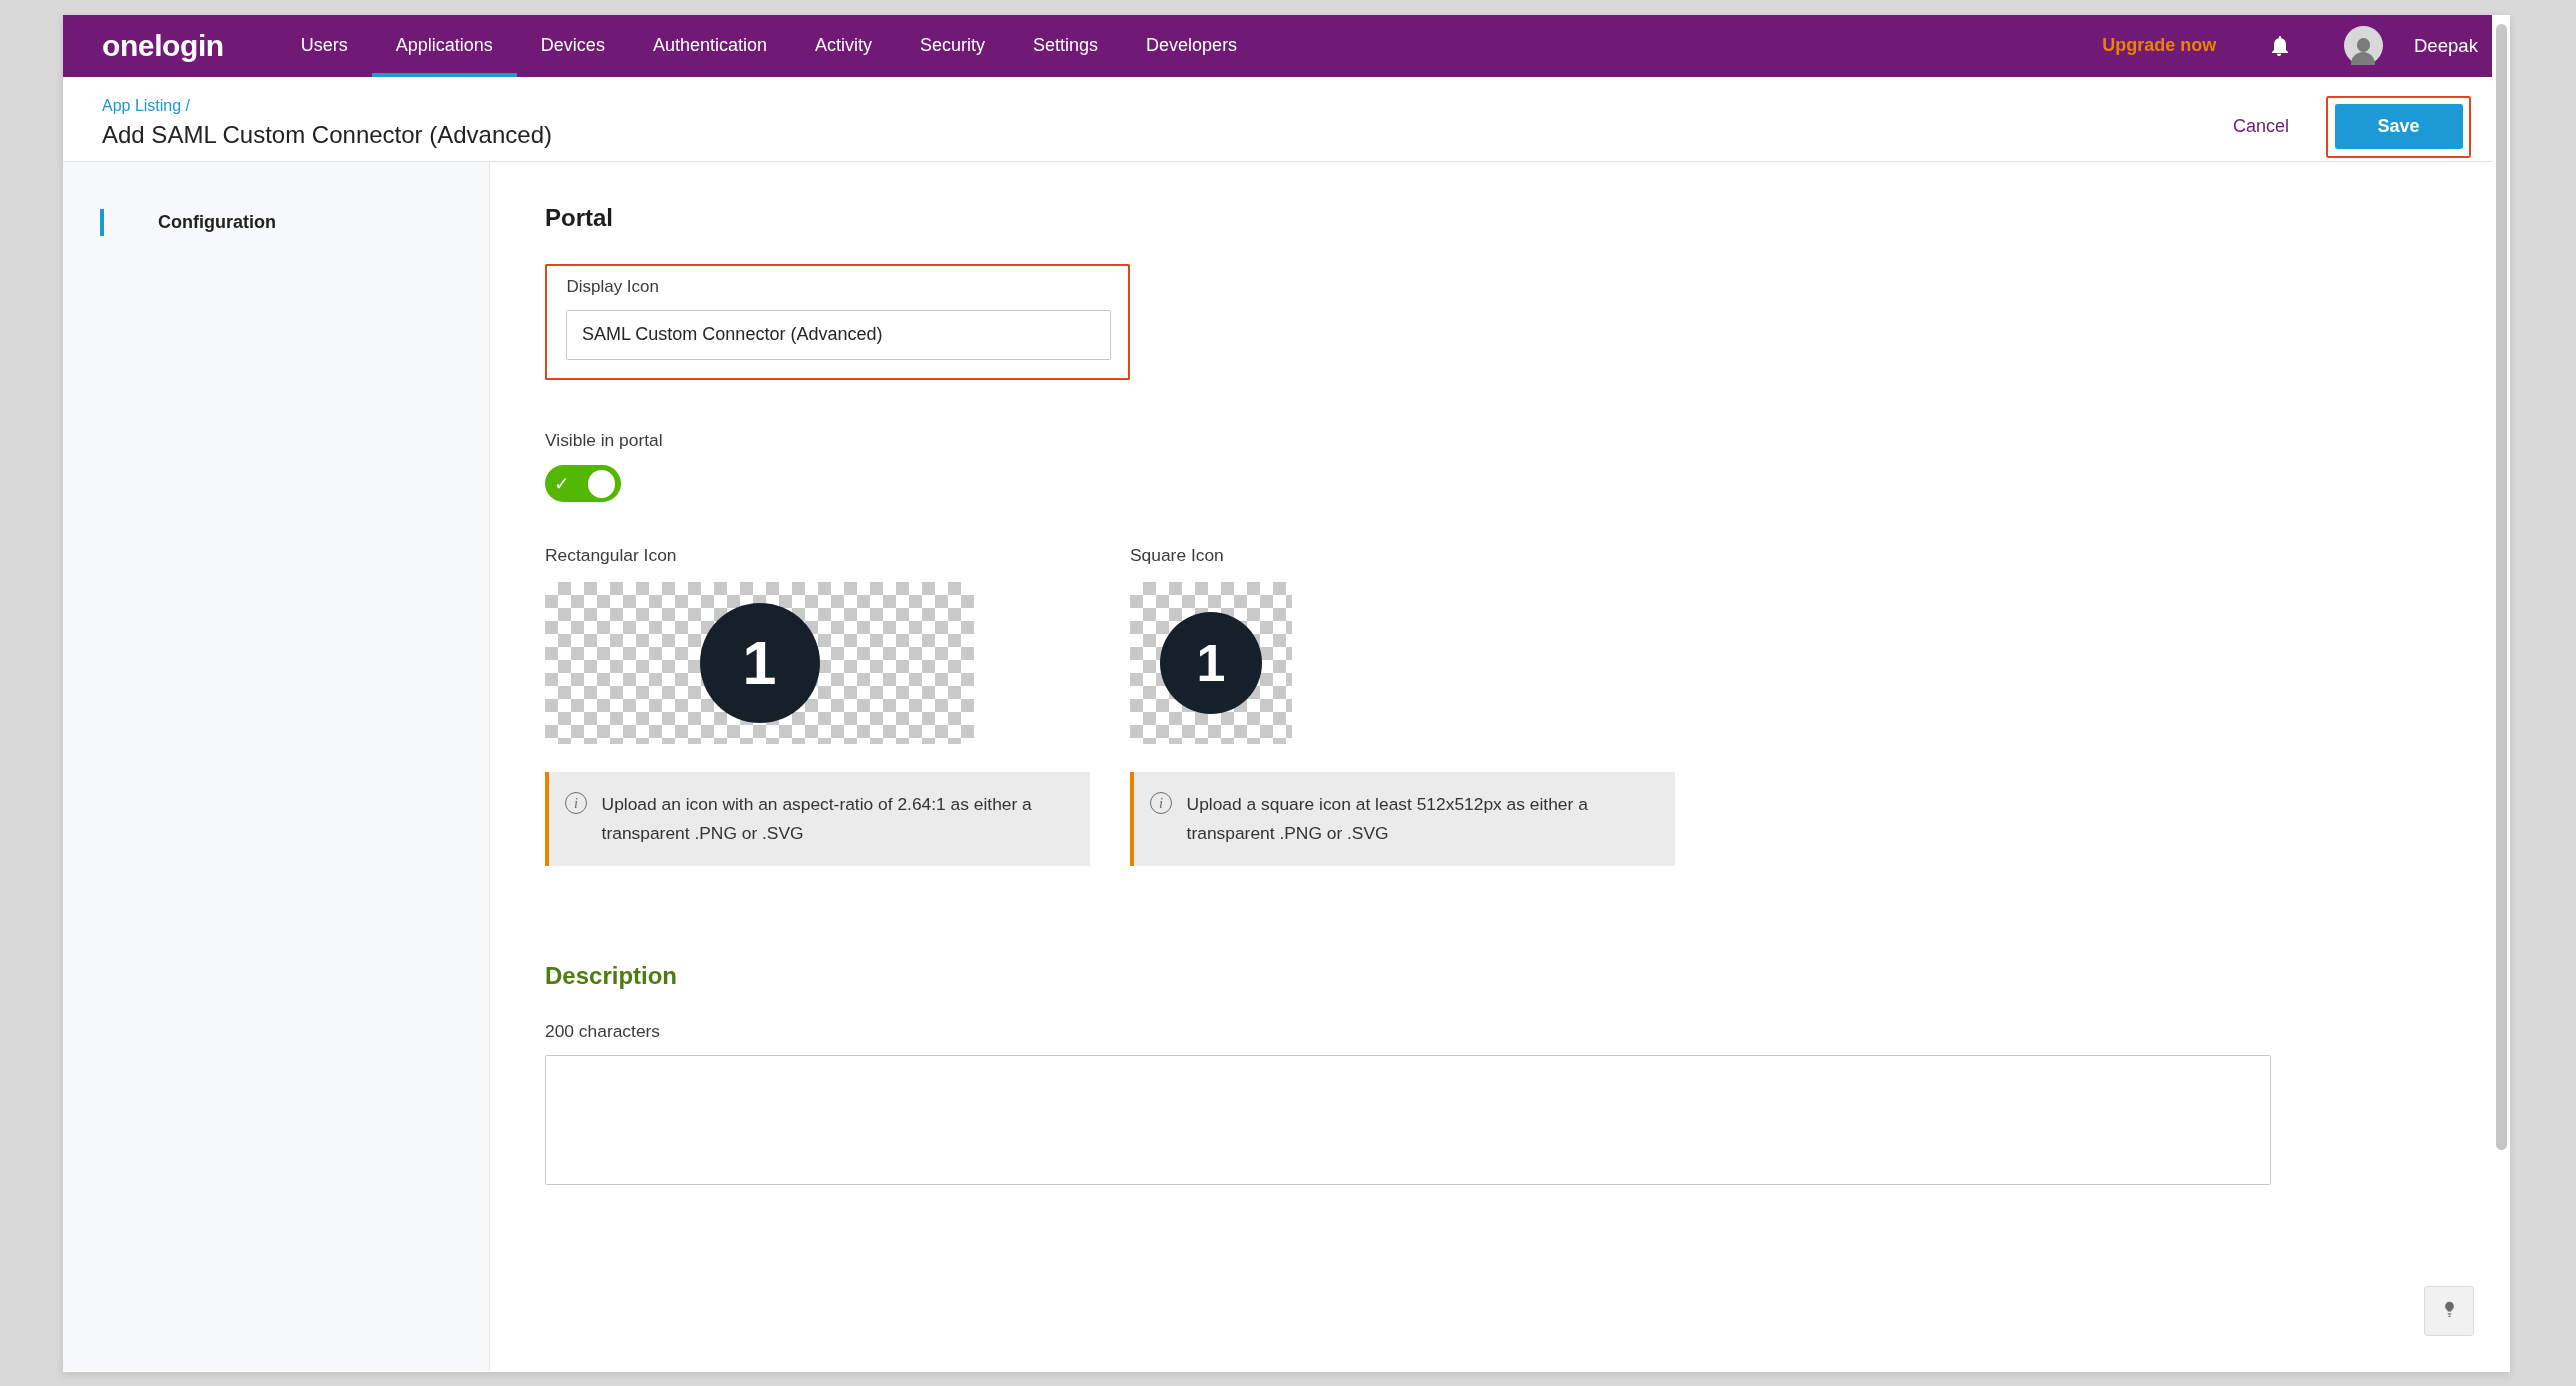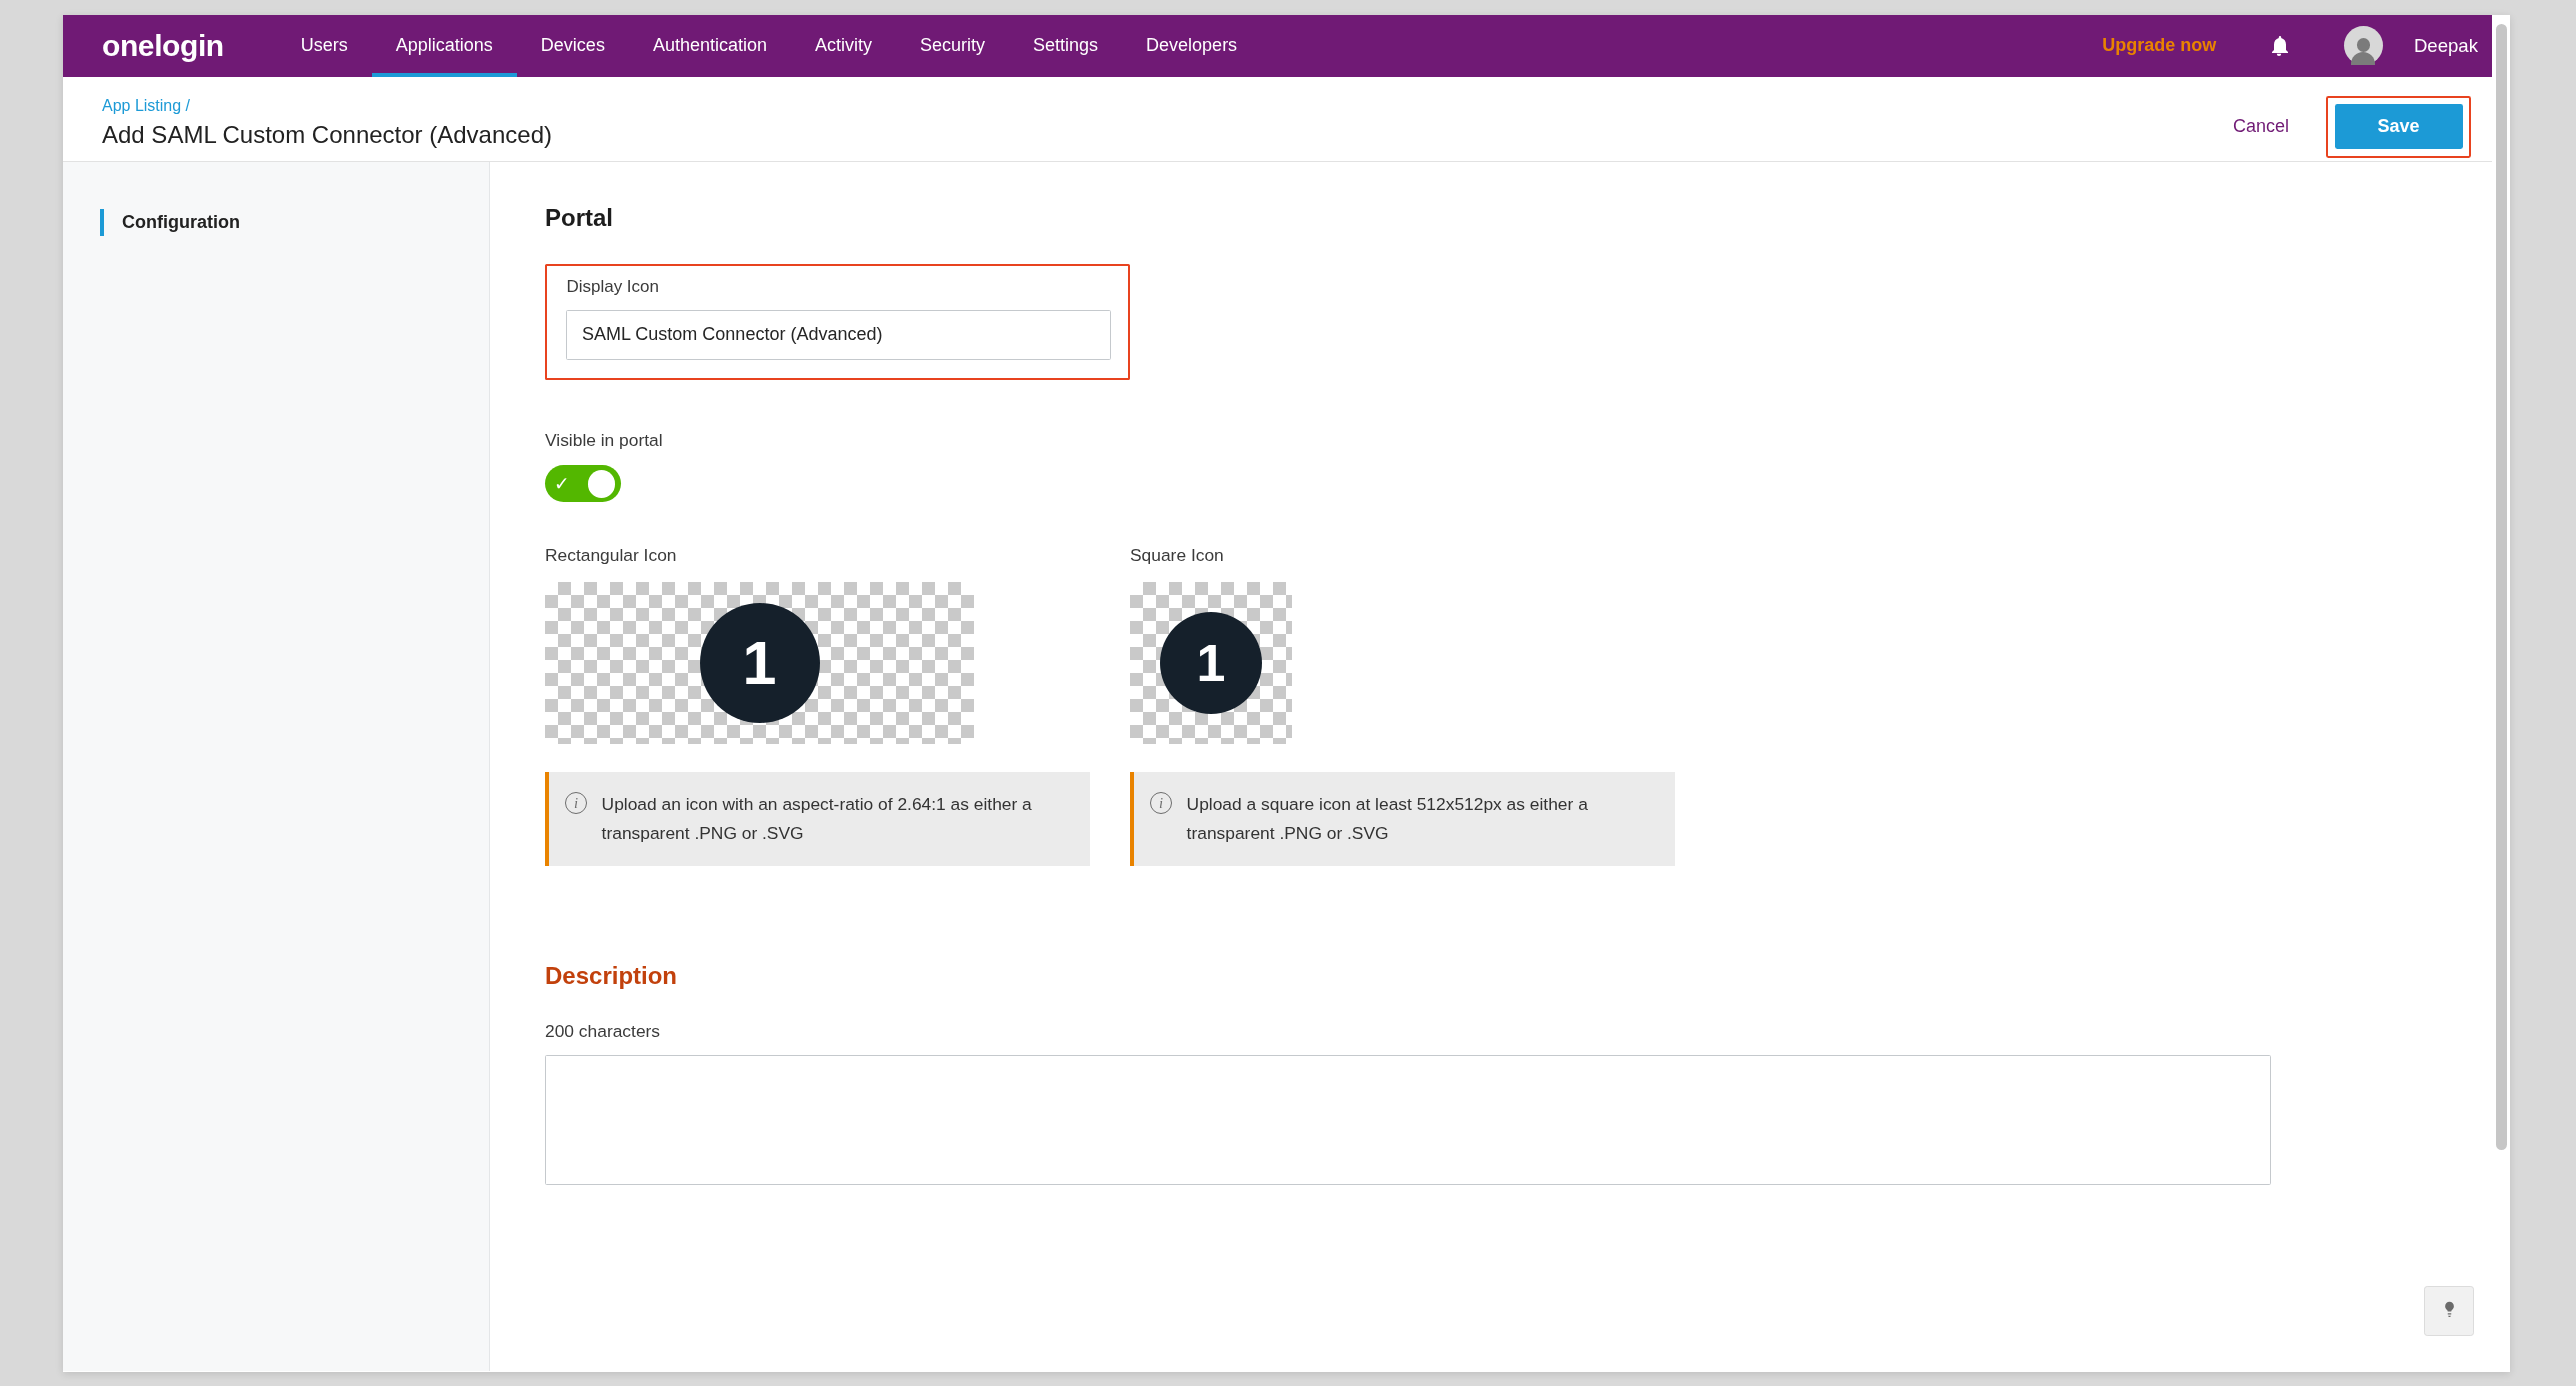--- a/index.html
+++ b/index.html
@@ -148,20 +148,21 @@
     background: #f7f8f9;
     border-right: 0.8px solid #e4e6e8;
     padding-top: 45px;
   }
   .side-item {
     display: flex;
     align-items: center;
     padding-left: 37px;
     height: 32px;
     cursor: pointer;
+    gap: 36px;
   }
   .side-item .bar {
     width: 4px; height: 27.6px; background: #1c9ad6; margin-right: 18px;
   }
   .side-item .label { font-size: 18px; font-weight: bold; color: #222; }
 
   .content {
     flex: 1;
     padding: 42px 0 0 55px;
     position: relative;
@@ -257,21 +258,21 @@
     margin-right: 14.6px;
     margin-top: 2.4px;
     font-family: "Liberation Serif", serif;
     font-style: italic;
   }
   .hint-text { font-size: 17.4px; color: #333; line-height: 1.65; }
 
   .desc-title {
     font-size: 24px;
     font-weight: bold;
-    color: #c2410c;
+    color: #4d7c0f;
     margin-top: 96px;
   }
   .desc-count { font-size: 17.4px; color: #3b3b3b; margin-top: 31px; }
   .desc-area {
     margin-top: 13px;
     width: 1726px;
     height: 130px;
     border: 0.8px solid #c5c9cd;
     border-radius: 1.6px;
     background: #fff;

